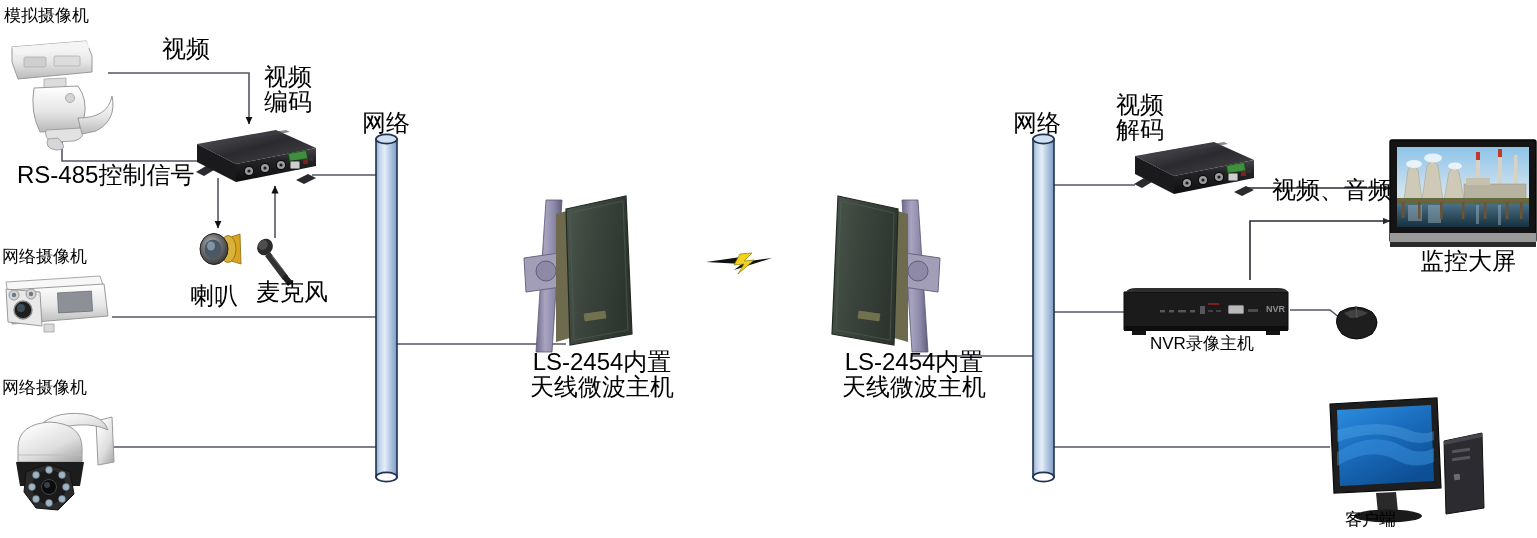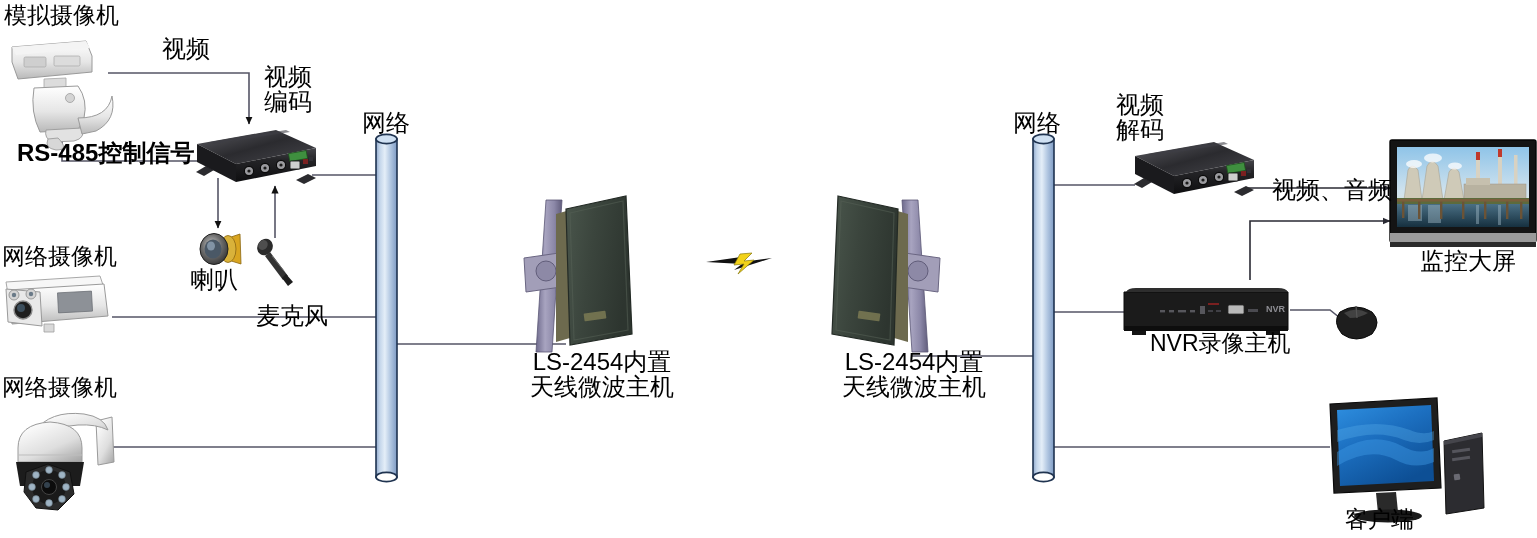--- a/index.html
+++ b/index.html
@@ -15,21 +15,21 @@
     overflow:hidden;
   }
   .lbl{
     position:absolute;
     color:#000000;
     font-size:24px;
     line-height:25px;
     white-space:pre;
     font-family:"Liberation Sans","DejaVu Sans",sans-serif;
   }
-  .lbl.big{font-size:23px;line-height:27px;}
+  .lbl.big{font-size:17px;line-height:27px;}
   .lbl.ctr{text-align:center;}
   svg.layer{position:absolute;left:0;top:0;width:1537px;height:538px;overflow:visible;}
 </style>
 </head>
 <body>
 
 <div id="stage">
 
   <svg class="layer">
     <defs>
@@ -402,31 +402,31 @@
     </g>
   </svg>
 
   <div class="lbl big" style="left:4px;top:2px;">模拟摄像机</div>
 
   <div class="lbl" style="left:162px;top:36px;">视频</div>
 
   <div class="lbl" style="left:264px;top:64px;">视频
 编码</div>
 
-  <div class="lbl" style="left:17px;top:140px;font-weight:bold;">RS-485控制信号</div>
+  <div class="lbl" style="left:17px;top:162px;">RS-485控制信号</div>
 
   <div class="lbl" style="left:362px;top:110px;">网络</div>
 
   <div class="lbl big" style="left:2px;top:243px;">网络摄像机</div>
 
   <div class="lbl big" style="left:2px;top:374px;">网络摄像机</div>
 
-  <div class="lbl" style="left:190px;top:267px;">喇叭</div>
-
-  <div class="lbl" style="left:256px;top:279px;margin-top:24px;">麦克风</div>
+  <div class="lbl" style="left:190px;top:283px;">喇叭</div>
+
+  <div class="lbl" style="left:256px;top:279px;">麦克风</div>
 
   <div class="lbl ctr" style="left:512px;top:349px;width:180px;">LS-2454内置
 天线微波主机</div>
 
 
   <div class="lbl ctr" style="left:824px;top:349px;width:180px;">LS-2454内置
 天线微波主机</div>
 
   <div class="lbl" style="left:1013px;top:110px;">网络</div>
 

